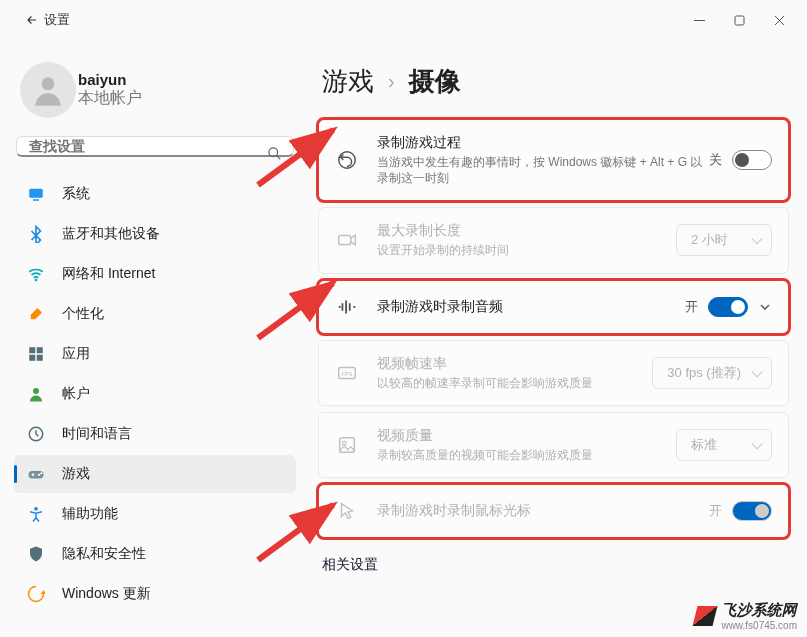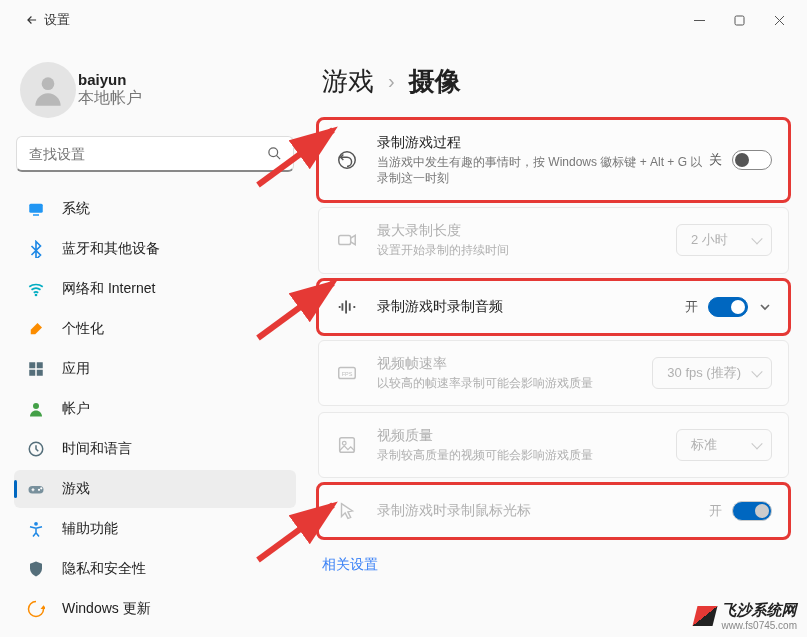--- a/index.html
+++ b/index.html
@@ -12,21 +12,21 @@
 .titlebar-right { display: flex; }
 .win-btn { width: 40px; height: 30px; display: flex; align-items: center; justify-content: center; color: #555; }
 .main { display: flex; height: calc(100% - 40px); }
 .sidebar { width: 310px; padding: 8px 10px 0 10px; display: flex; flex-direction: column; }
 .profile { display: flex; align-items: center; gap: 2px; padding: 14px 10px 18px 10px; }
 .avatar { width: 56px; height: 56px; border-radius: 50%; background: #e4e4e4; display: flex; align-items: center; justify-content: center; }
 .avatar svg { width: 38px; height: 38px; fill: #b8b8b8; }
 .profile-name { font-size: 15px; font-weight: 600; color: #222; }
 .profile-sub { font-size: 16px; color: #777; }
 .search-wrap { padding: 0 6px 12px 6px; position: relative; }
-.search { width: 100%; height: 36px; border: 1px solid #ddd; border-bottom: 2px solid #888; border-radius: 6px; padding: 0 36px 0 12px; font-size: 14px; background: #fff; }
+.search { width: 100%; height: 21px; border: 1px solid #ddd; border-bottom: 2px solid #888; border-radius: 6px; padding: 0 36px 0 12px; font-size: 14px; background: #fff; font-weight: bold; }
 .search-icon { position: absolute; right: 18px; top: 10px; color: #666; }
 .nav { display: flex; flex-direction: column; gap: 2px; padding-top: 6px; }
 .nav-item { display: flex; align-items: center; height: 38px; padding: 0 12px; border-radius: 6px; color: #222; font-size: 14px; margin: 0 4px; position: relative; }
 .nav-item.active { background: #ededed; }
 .nav-item.active::before { content: ""; position: absolute; left: 0; top: 10px; width: 3px; height: 18px; background: #0067c0; border-radius: 2px; }
 .nav-ico { width: 20px; height: 20px; margin-right: 16px; display: flex; align-items: center; justify-content: center; }
 .content { flex: 1; padding: 18px 18px 0 8px; overflow: hidden; }
 .breadcrumb { display: flex; align-items: center; gap: 14px; font-size: 26px; color: #222; padding: 6px 0 20px 4px; }
 .bc-sep { color: #aaa; font-size: 20px; }
 .bc-main { font-weight: 600; }
@@ -47,21 +47,21 @@
 .toggle.on { background: #0067c0; border-color: #0067c0; }
 .toggle.on .knob { left: 22px; background: #fff; }
 .toggle.disabled { border-color: #ccc; }
 .toggle.disabled .knob { background: #ccc; }
 .knob { position: absolute; width: 14px; height: 14px; border-radius: 50%; top: 2px; transition: none; }
 .select-pill { border: 1px solid #ddd; border-radius: 6px; padding: 6px 30px 6px 14px; font-size: 13px; color: #555; background: #fbfbfb; position: relative; min-width: 96px; }
 .select-pill::after { content: ""; position: absolute; right: 10px; top: 50%; width: 7px; height: 7px; border-right: 1.5px solid #888; border-bottom: 1.5px solid #888; transform: translateY(-65%) rotate(45deg); }
 .card.muted .select-pill { color: #b0b0b0; border-color: #e3e3e3; }
 .card.muted .select-pill::after { border-color: #c8c8c8; }
 .chevron { width: 14px; height: 14px; display: flex; align-items: center; justify-content: center; color: #666; }
-.section-title { font-size: 14px; color: #3b82f6; padding: 18px 4px 8px 4px; }
+.section-title { font-size: 14px; color: #0f172a; padding: 18px 4px 8px 4px; }
 .arrow { position: absolute; pointer-events: none; }
 .watermark { position: absolute; right: 10px; bottom: 6px; display: flex; align-items: center; gap: 6px; }
 .wm-logo { width: 20px; height: 20px; background: linear-gradient(135deg, #e53935 50%, #222 50%); transform: skewX(-14deg); }
 .wm-cn { font-size: 15px; font-weight: 700; color: #222; font-style: italic; }
 .wm-en { font-size: 10px; color: #888; }
 </style>
 </head>
 <body>
 
 <div class="window">

